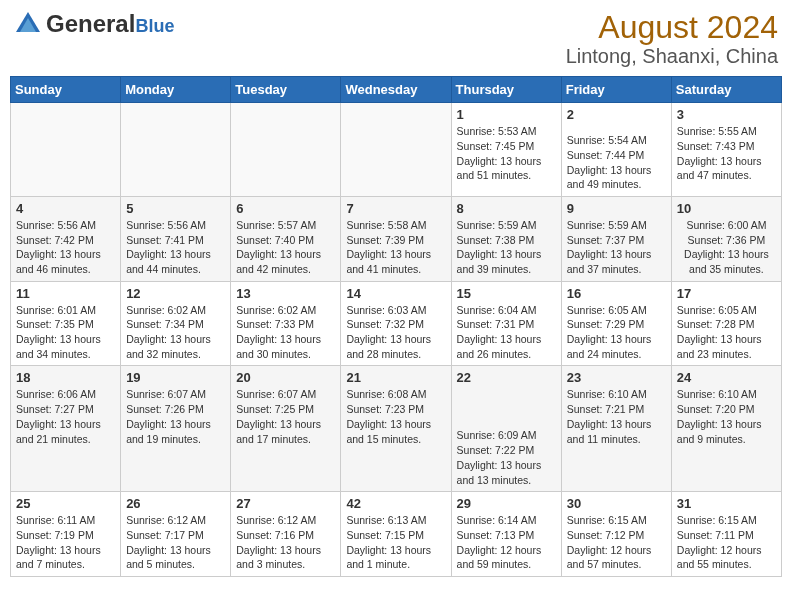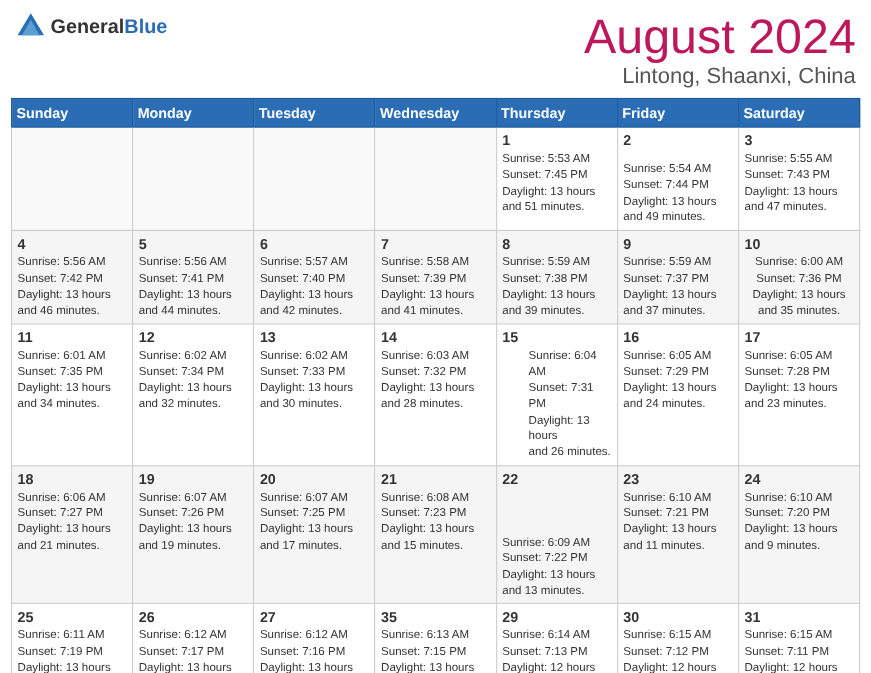--- a/index.html
+++ b/index.html
@@ -16,40 +16,40 @@
       align-items: flex-start;
       margin-bottom: 8px;
       padding: 0 4px;
     }
     .logo {
       display: flex;
       align-items: center;
       gap: 4px;
     }
     .logo-text-general {
-      font-size: 18px;
+      font-size: 24px;
       font-weight: bold;
       color: #333;
     }
     .logo-text-blue {
       font-size: 18px;
       font-weight: bold;
       color: #2a6db5;
     }
     .logo-icon {
       width: 28px;
       height: 28px;
     }
     .title-block {
       text-align: right;
     }
     .month-title {
-      font-size: 44px;
+      font-size: 32px;
       font-weight: normal;
-      color: #be185d;
+      color: #a16207;
       line-height: 1.1;
     }
     .location-title {
       font-size: 20px;
       color: #555;
     }
     table {
       width: 100%;
       border-collapse: collapse;
     }
@@ -225,21 +225,21 @@
         </td>
         <td>
           <span class="day-number">14</span>
           <div class="day-detail" style="white-space: pre-line;">Sunrise: 6:03 AM
 Sunset: 7:32 PM
 Daylight: 13 hours
 and 28 minutes.</div>
         </td>
         <td>
           <span class="day-number">15</span>
-          <div class="day-detail" style="white-space: pre-line; margin-left: 24px;">Sunrise: 6:04 AM
+          <div class="day-detail" style="white-space: pre-line;">Sunrise: 6:04 AM
 Sunset: 7:31 PM
 Daylight: 13 hours
 and 26 minutes.</div>
         </td>
         <td>
           <span class="day-number">16</span>
           <div class="day-detail" style="white-space: pre-line;">Sunrise: 6:05 AM
 Sunset: 7:29 PM
 Daylight: 13 hours
 and 24 minutes.</div>
@@ -319,21 +319,21 @@
 and 5 minutes.</div>
         </td>
         <td>
           <span class="day-number">27</span>
           <div class="day-detail" style="white-space: pre-line;">Sunrise: 6:12 AM
 Sunset: 7:16 PM
 Daylight: 13 hours
 and 3 minutes.</div>
         </td>
         <td>
-          <span class="day-number">35</span>
+          <span class="day-number">42</span>
           <div class="day-detail" style="white-space: pre-line;">Sunrise: 6:13 AM
 Sunset: 7:15 PM
 Daylight: 13 hours
 and 1 minute.</div>
         </td>
         <td>
           <span class="day-number">29</span>
           <div class="day-detail" style="white-space: pre-line;">Sunrise: 6:14 AM
 Sunset: 7:13 PM
 Daylight: 12 hours

